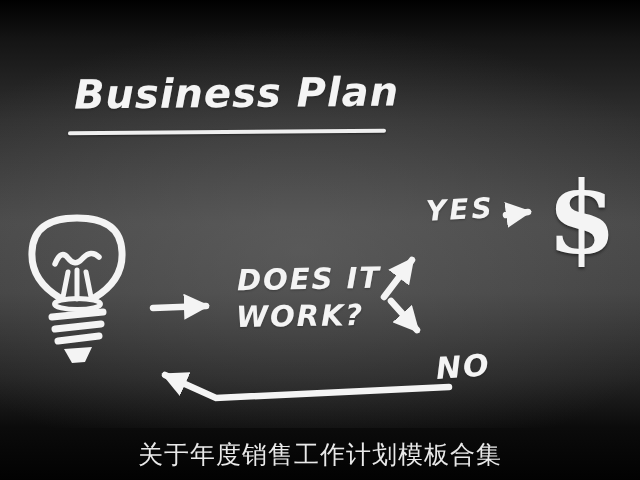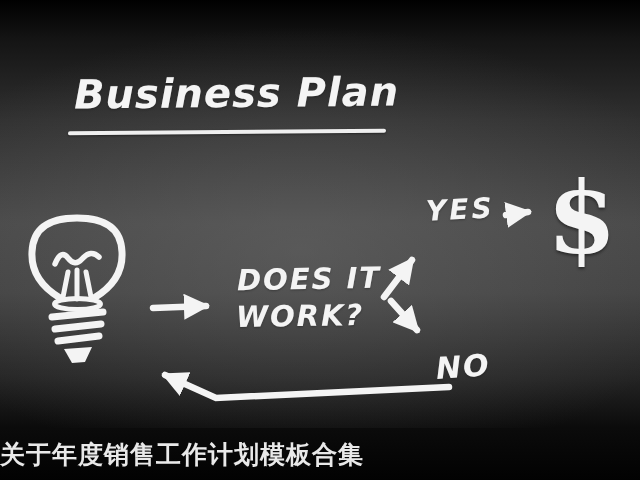--- a/index.html
+++ b/index.html
@@ -46,21 +46,21 @@
     left: 547px; top: 168px;
     font-family: "DejaVu Serif", serif;
     font-style: normal;
     font-size: 100px; line-height: 1;
     text-shadow: 0 2px 3px rgba(0,0,0,0.45);
   }
   .diagram-svg { position: absolute; left: 0; top: 0; width: 640px; height: 480px; }
   .caption-bar {
     position: absolute; left: 0; top: 428px; width: 640px; height: 52px;
     background: linear-gradient(180deg, #0b0b0b, #020202);
-    display: flex; align-items: center;  font-weight: bold;
+    display: flex; align-items: center; justify-content: center;
   }
   .caption-text {
     font-family: "Liberation Sans", "DejaVu Sans", sans-serif;
     font-size: 25px; color: #e9e9e9; letter-spacing: 1px;
     white-space: nowrap;
   }
 </style>
 </head>
 <body>
 

